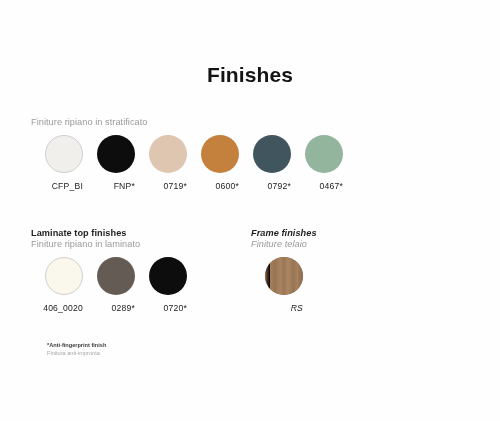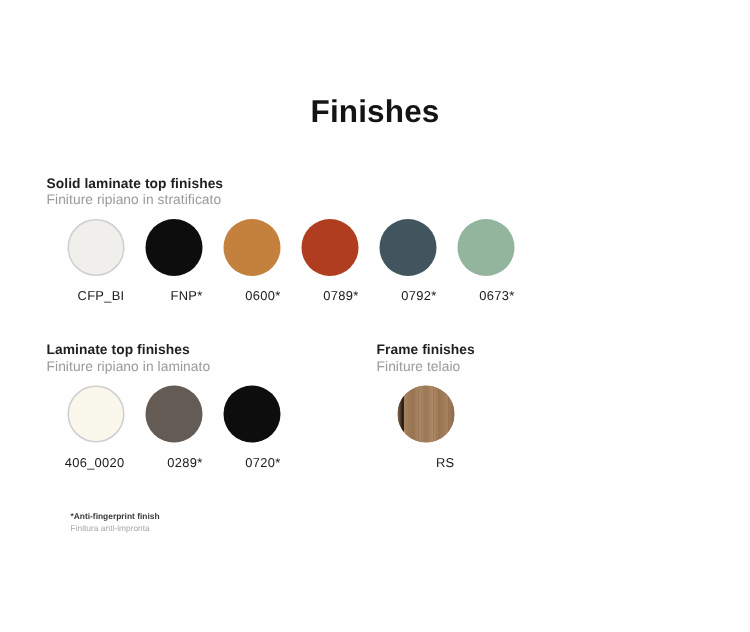--- a/index.html
+++ b/index.html
@@ -119,46 +119,45 @@
   }
 </style>
 </head>
 <body>
 
 <div class="page">
 
   <div class="page-title">Finishes</div>
 
   <div class="section" style="left:31px; top:117px;">
-    <div class="section-heading">Solid laminate top finishes</div>
     <div class="section-subheading">Finiture ripiano in stratificato</div>
     <div class="swatch-row">
       <div class="swatch-cell">
         <div class="swatch-dot bordered" style="background:#f0efeb;"></div>
         <div class="swatch-label">CFP_BI</div>
       </div>
       <div class="swatch-cell">
         <div class="swatch-dot" style="background:#0d0d0d;"></div>
         <div class="swatch-label">FNP*</div>
       </div>
       <div class="swatch-cell">
+        <div class="swatch-dot" style="background:#dec6b0;"></div>
+        <div class="swatch-label">0719*</div>
+      </div>
+      <div class="swatch-cell">
         <div class="swatch-dot" style="background:#c4813d;"></div>
         <div class="swatch-label">0600*</div>
       </div>
       <div class="swatch-cell">
-        <div class="swatch-dot" style="background:#b03d20;"></div>
-        <div class="swatch-label">0789*</div>
-      </div>
-      <div class="swatch-cell">
         <div class="swatch-dot" style="background:#41555f;"></div>
         <div class="swatch-label">0792*</div>
       </div>
       <div class="swatch-cell">
         <div class="swatch-dot" style="background:#93b59e;"></div>
-        <div class="swatch-label">0673*</div>
+        <div class="swatch-label">0467*</div>
       </div>
     </div>
   </div>
 
   <div class="section" style="left:31px; top:228px;">
     <div class="section-heading">Laminate top finishes</div>
     <div class="section-subheading">Finiture ripiano in laminato</div>
     <div class="swatch-row">
       <div class="swatch-cell">
         <div class="swatch-dot bordered" style="background:#faf7ec;"></div>
@@ -168,21 +167,21 @@
         <div class="swatch-dot" style="background:#655b55;"></div>
         <div class="swatch-label">0289*</div>
       </div>
       <div class="swatch-cell">
         <div class="swatch-dot" style="background:#0d0d0d;"></div>
         <div class="swatch-label">0720*</div>
       </div>
     </div>
   </div>
 
-  <div class="section" style="left:251px; top:228px;">
+  <div class="section" style="left:251px; top:228px;font-style:italic;">
     <div class="section-heading">Frame finishes</div>
     <div class="section-subheading">Finiture telaio</div>
     <div class="swatch-row">
       <div class="swatch-cell">
         <div class="swatch-dot" style="background:#a07c5e;">
           <svg class="wood-grain" viewBox="0 0 38 38" preserveAspectRatio="none">
             <defs>
               <linearGradient id="woodg" x1="0" y1="0" x2="1" y2="0">
                 <stop offset="0%" stop-color="#8e6a4e"></stop>
                 <stop offset="12%" stop-color="#a88straight"></stop>

